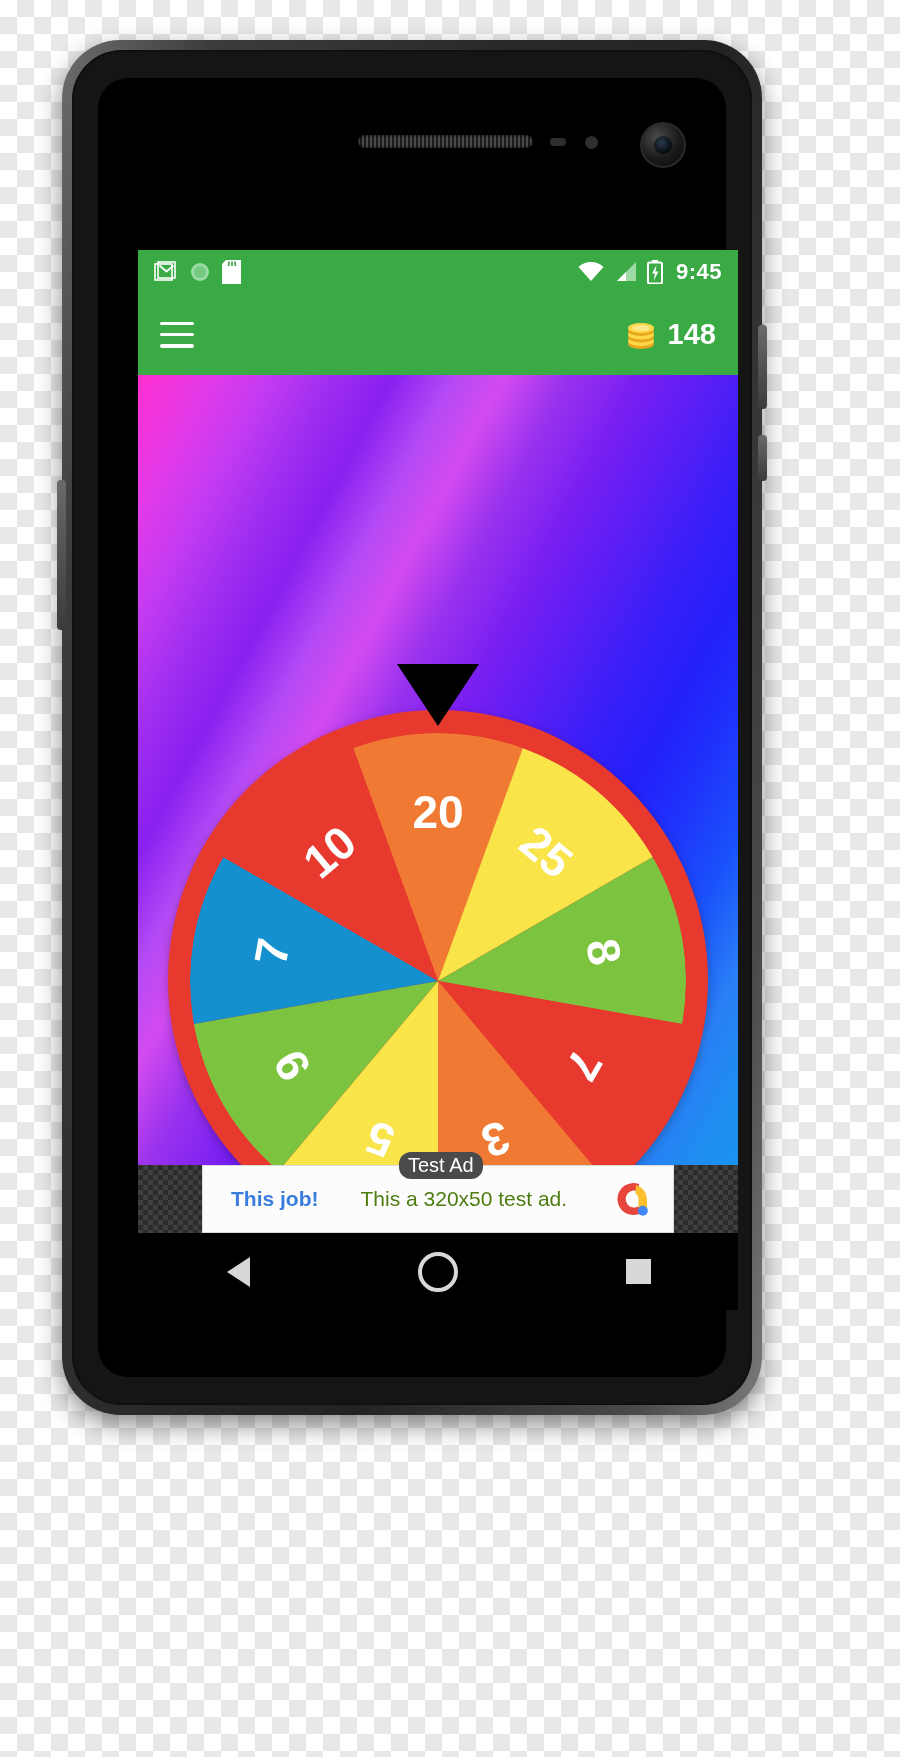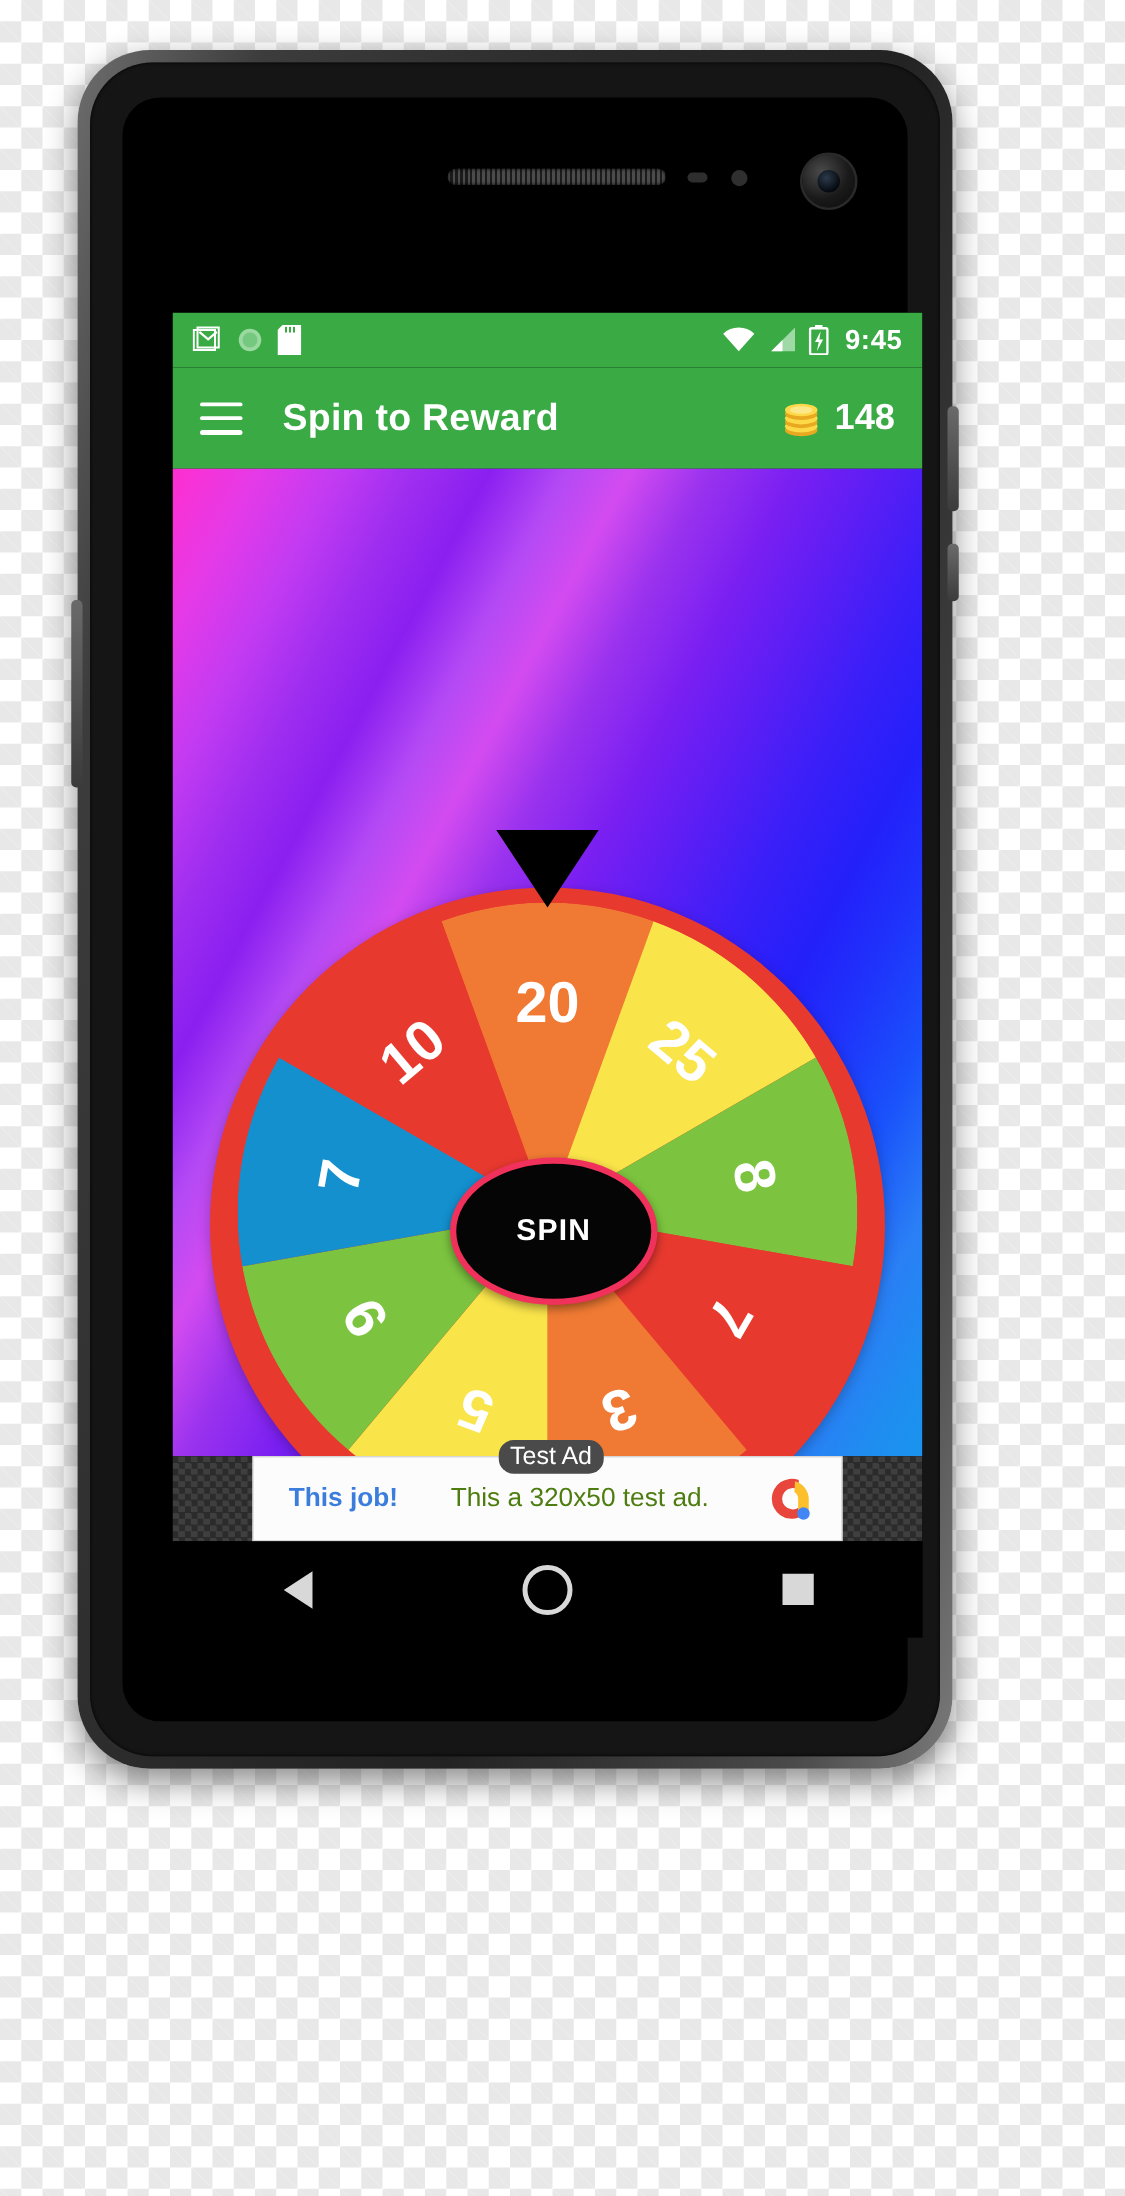--- a/index.html
+++ b/index.html
@@ -72,21 +72,21 @@
       linear-gradient(118deg,
         #ff2fd0 0%, #e43ae8 7%, #c33bf2 13%, #a02ef0 19%,
         #8a1ff0 25%, #b44af5 31%, #d34bf0 36%, #9b33ee 42%,
         #7a1ff2 49%, #5a1ef5 56%, #3a1ff8 63%, #2320fa 70%,
         #1f33fb 76%, #1a52fb 83%, #2a7ff5 90%, #1e8ef0 96%, #1a93ee 100%);}
 
   
   #wheel-wrap{position:absolute;left:30px;top:335px;width:540px;height:540px;}
   #wheel-outer{position:absolute;inset:0;border-radius:50%;
     background:#e8392f;box-shadow:0 3px 10px rgba(0,0,0,.25);}
-  #wheel{position:absolute;left:22px;top:12px;width:496px;height:496px;border-radius:50%;
+  #wheel{position:absolute;left:22px;top:23px;width:496px;height:496px;border-radius:50%;
     overflow:hidden;}
   #wheel svg{display:block;}
   #hub{position:absolute;left:calc(50% - 78px);top:calc(50% - 54px);width:156px;height:108px;
     border-radius:50%;background:#050505;border:5px solid #f0315b;
     display:flex;align-items:center;justify-content:center;
     box-shadow:0 3px 8px rgba(0,0,0,.4);cursor:pointer;}
   #hub-label{color:#fff;font-size:24px;font-weight:bold;letter-spacing:1px;}
   #pointer{position:absolute;left:calc(50% - 41px);top:-46px;width:0;height:0;
     border-left:41px solid transparent;border-right:41px solid transparent;
     border-top:62px solid #000;}
@@ -167,21 +167,20 @@
               <span class="sb-clock">9:45</span>
             </div>
           </div>
 
           <div id="appbar">
             <div id="hamburger">
               <span></span>
                 <span></span>
                 <span></span>
             </div>
-            <div id="app-title">Spin to Reward</div>
             <div id="coin-area">
               <svg width="34" height="32" viewBox="0 0 34 32">
                 <ellipse cx="17" cy="25" rx="13" ry="5" fill="#e8a820"></ellipse>
                 <ellipse cx="17" cy="22" rx="13" ry="5" fill="#fdd949"></ellipse>
                 <ellipse cx="17" cy="18.5" rx="13" ry="5" fill="#e8a820"></ellipse>
                 <ellipse cx="17" cy="15.5" rx="13" ry="5" fill="#fdd949"></ellipse>
                 <ellipse cx="17" cy="12" rx="13" ry="5" fill="#e8a820"></ellipse>
                 <ellipse cx="17" cy="9" rx="13" ry="5" fill="#fdd949"></ellipse>
                 <ellipse cx="17" cy="9" rx="9" ry="3" fill="#fce88a"></ellipse>
               </svg>
@@ -213,23 +212,20 @@
                       <text x="394.05" y="332.32" fill="#ffffff" font-family="&quot;Liberation Sans&quot;, sans-serif" font-size="46" font-weight="bold" text-anchor="middle" dominant-baseline="central" transform="rotate(120.00 394.05 332.32)">7</text>
                       <text x="305.68" y="406.47" fill="#ffffff" font-family="&quot;Liberation Sans&quot;, sans-serif" font-size="46" font-weight="bold" text-anchor="middle" dominant-baseline="central" transform="rotate(160.00 305.68 406.47)">3</text>
                       <text x="190.32" y="406.47" fill="#ffffff" font-family="&quot;Liberation Sans&quot;, sans-serif" font-size="46" font-weight="bold" text-anchor="middle" dominant-baseline="central" transform="rotate(200.00 190.32 406.47)">5</text>
                       <text x="101.95" y="332.32" fill="#ffffff" font-family="&quot;Liberation Sans&quot;, sans-serif" font-size="46" font-weight="bold" text-anchor="middle" dominant-baseline="central" transform="rotate(240.00 101.95 332.32)">9</text>
                       <text x="81.92" y="218.72" fill="#ffffff" font-family="&quot;Liberation Sans&quot;, sans-serif" font-size="46" font-weight="bold" text-anchor="middle" dominant-baseline="central" transform="rotate(280.00 81.92 218.72)">7</text>
                       <text x="139.60" y="118.81" fill="#ffffff" font-family="&quot;Liberation Sans&quot;, sans-serif" font-size="46" font-weight="bold" text-anchor="middle" dominant-baseline="central" transform="rotate(320.00 139.60 118.81)">10</text>
                     </g>
                 </svg>
               </div>
               <div id="pointer"></div>
-              <div id="hub">
-                <span id="hub-label">SPIN</span>
-              </div>
             </div>
 
           </div>
 
           <div id="adbar">
             <div id="ad">
               <span id="ad-cta">This job!</span>
               <span id="ad-body">This a 320x50 test ad.</span>
               <span id="ad-badge">Test Ad</span>
               <svg id="ad-logo" width="44" height="44" viewBox="0 0 44 44">

